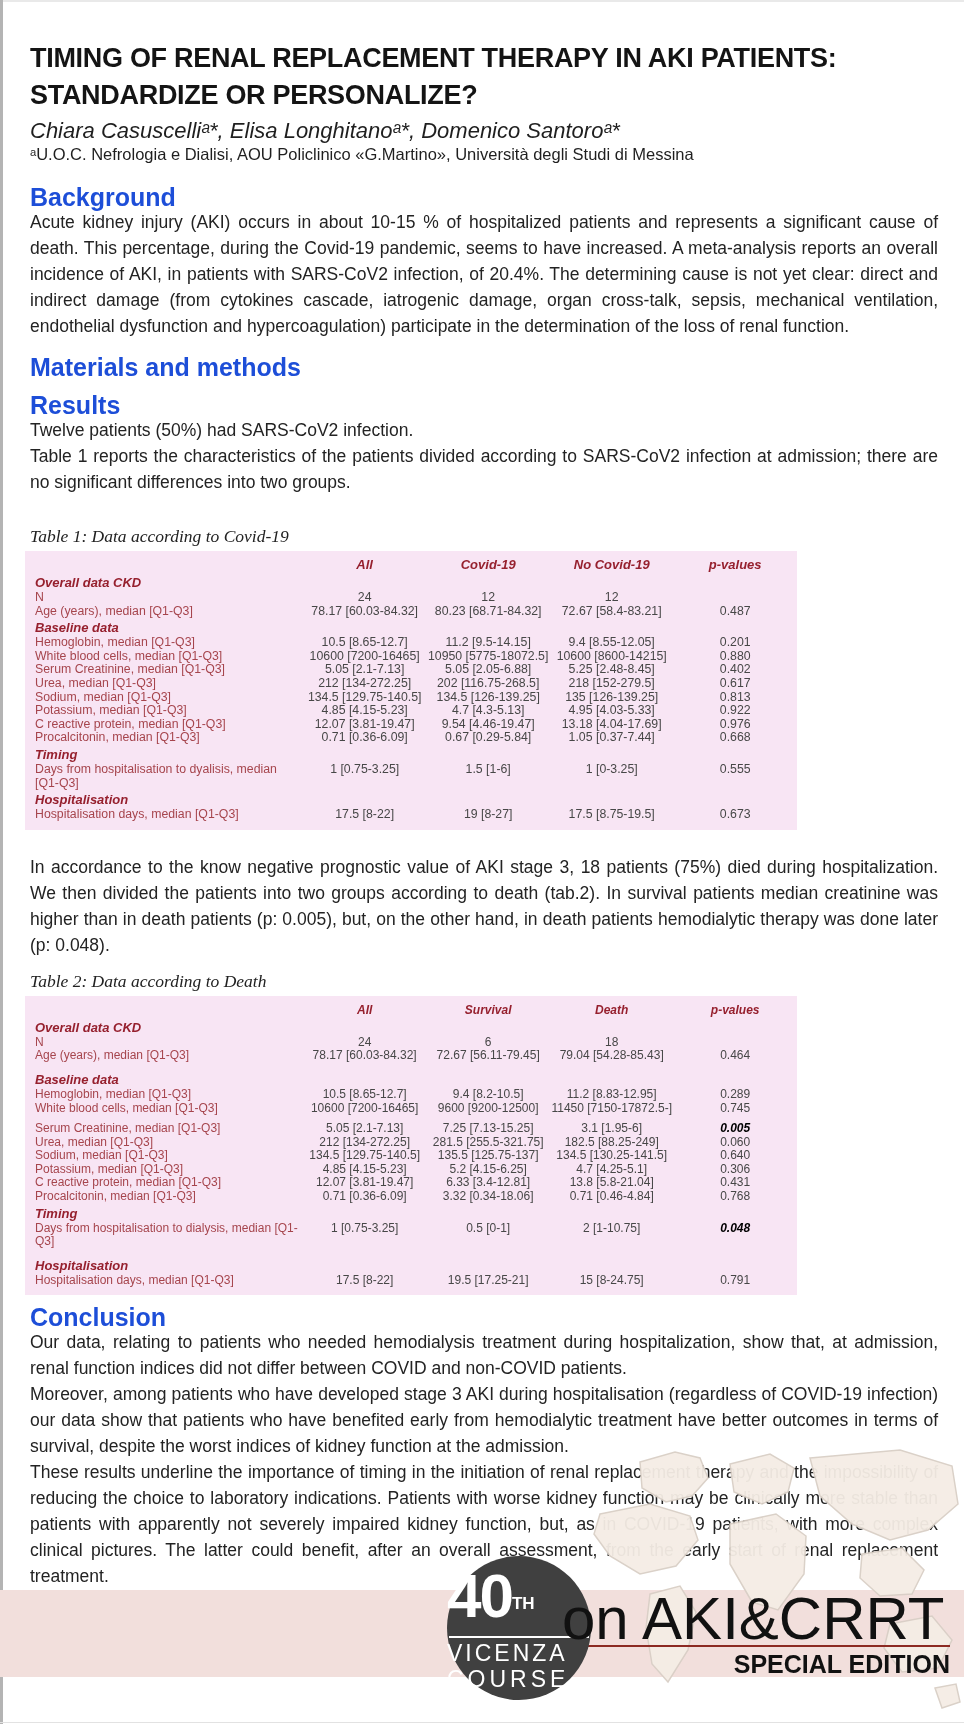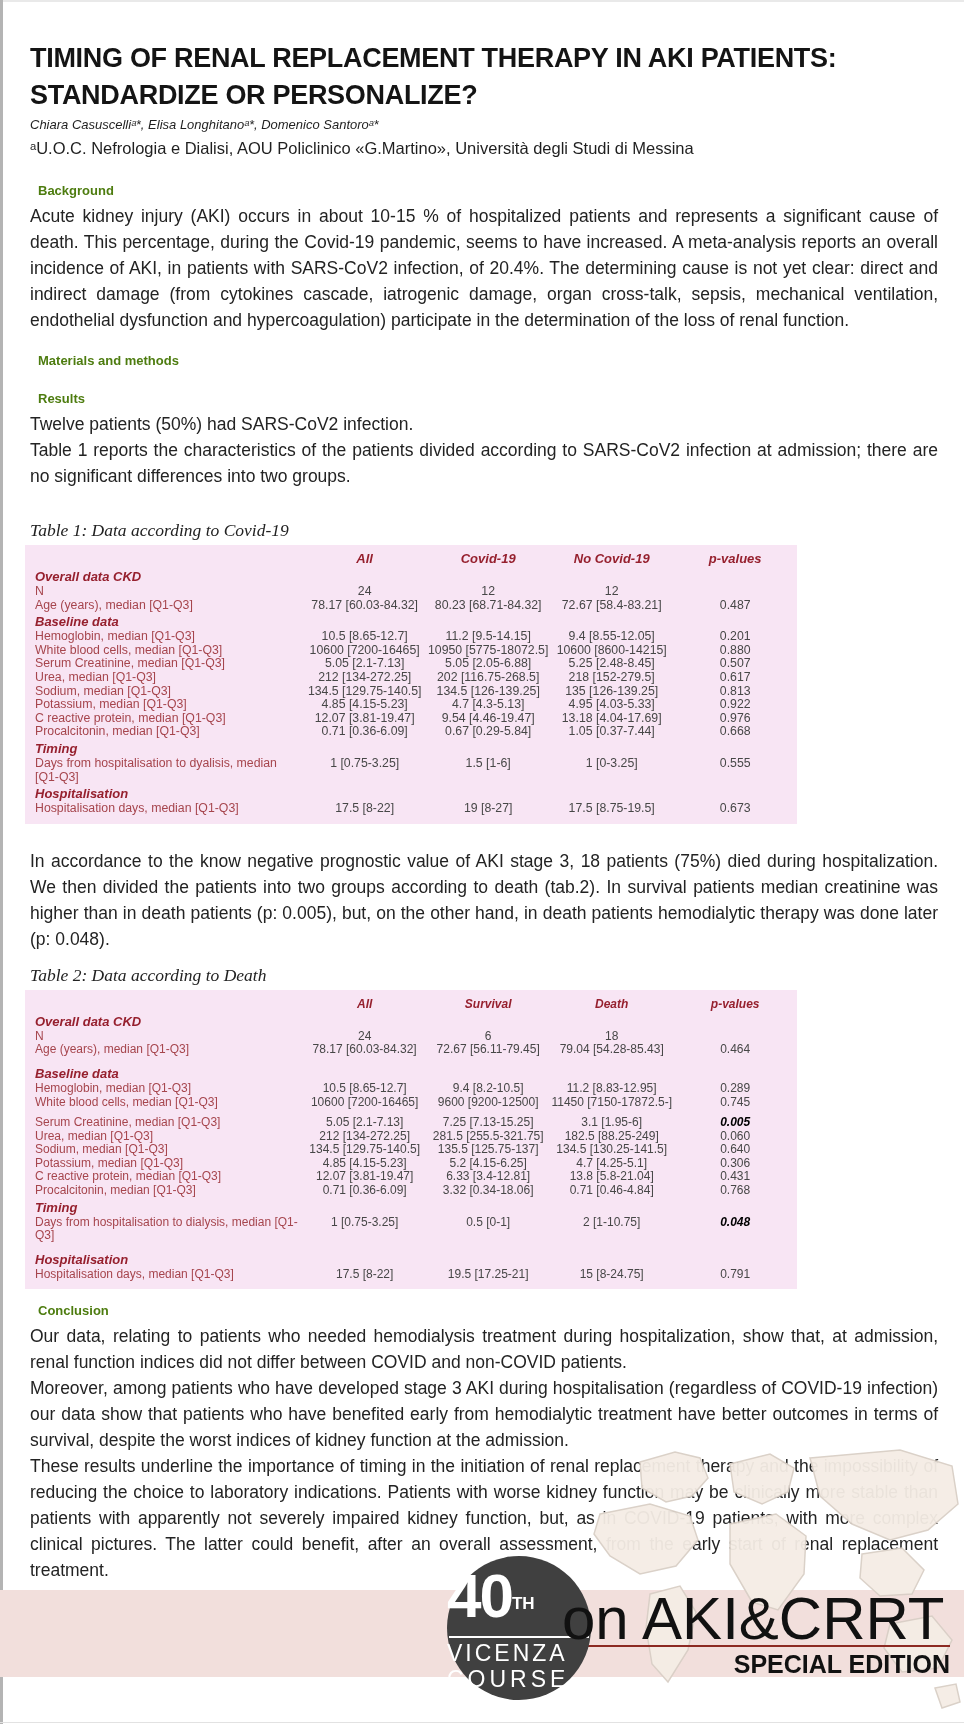--- a/index.html
+++ b/index.html
@@ -11,24 +11,24 @@
     overflow:hidden;
     color:#1f1f1f;
   }
   .left-edge{position:absolute;left:0;top:0;width:3px;height:1724px;background:#b4b4b4;}
   .top-edge{position:absolute;left:0;top:0;right:0;height:2px;background:#e9e9e9;}
   .bottom-edge{position:absolute;left:0;bottom:1px;right:0;height:1px;background:#e2e2e2;}
 
   .content{position:absolute;left:30px;right:26px;top:40px;}
 
   .title{font-size:27px;font-weight:bold;line-height:37px;letter-spacing:-0.3px;color:#141414;}
-  .authors{font-style:italic;font-size:13px;line-height:22px;}
+  .authors{font-style:italic;font-size:22px;margin-top:6px;line-height:22px;}
   .affiliation{font-size:16.5px;margin-top:2px;line-height:21px;}
 
-  .h2{font-size:13px;font-weight:bold;color:#4d7c0f;line-height:24px;margin-left:8px;}
+  .h2{font-size:25px;font-weight:bold;color:#1d4ed8;line-height:24px;}
   .mt-bg{margin-top:20px;}
   .mt-met{margin-top:16px;}
   .mt-res{margin-top:14px;}
   .para{font-size:17.5px;line-height:26px;text-align:justify;color:#232323;margin:0;}
   .line{font-size:17.5px;line-height:26px;color:#232323;}
 
   .caption{font-family:"Liberation Serif", serif;font-style:italic;font-size:17.5px;color:#222;line-height:22px;}
   .cap1{margin-top:30px;}
   .cap2{margin-top:12px;}
 
@@ -132,21 +132,21 @@
           <div class="tval">10600 [7200-16465]</div>
           <div class="tval">10950 [5775-18072.5]</div>
           <div class="tval">10600 [8600-14215]</div>
           <div class="tval">0.880</div>
         </div>
         <div class="trow">
           <div class="tlabel">Serum Creatinine, median [Q1-Q3]</div>
           <div class="tval">5.05 [2.1-7.13]</div>
           <div class="tval">5.05 [2.05-6.88]</div>
           <div class="tval">5.25 [2.48-8.45]</div>
-          <div class="tval">0.507</div>
+          <div class="tval">0.402</div>
         </div>
         <div class="trow">
           <div class="tlabel">Urea, median [Q1-Q3]</div>
           <div class="tval">212 [134-272.25]</div>
           <div class="tval">202 [116.75-268.5]</div>
           <div class="tval">218 [152-279.5]</div>
           <div class="tval">0.617</div>
         </div>
         <div class="trow">
           <div class="tlabel">Sodium, median [Q1-Q3]</div>

